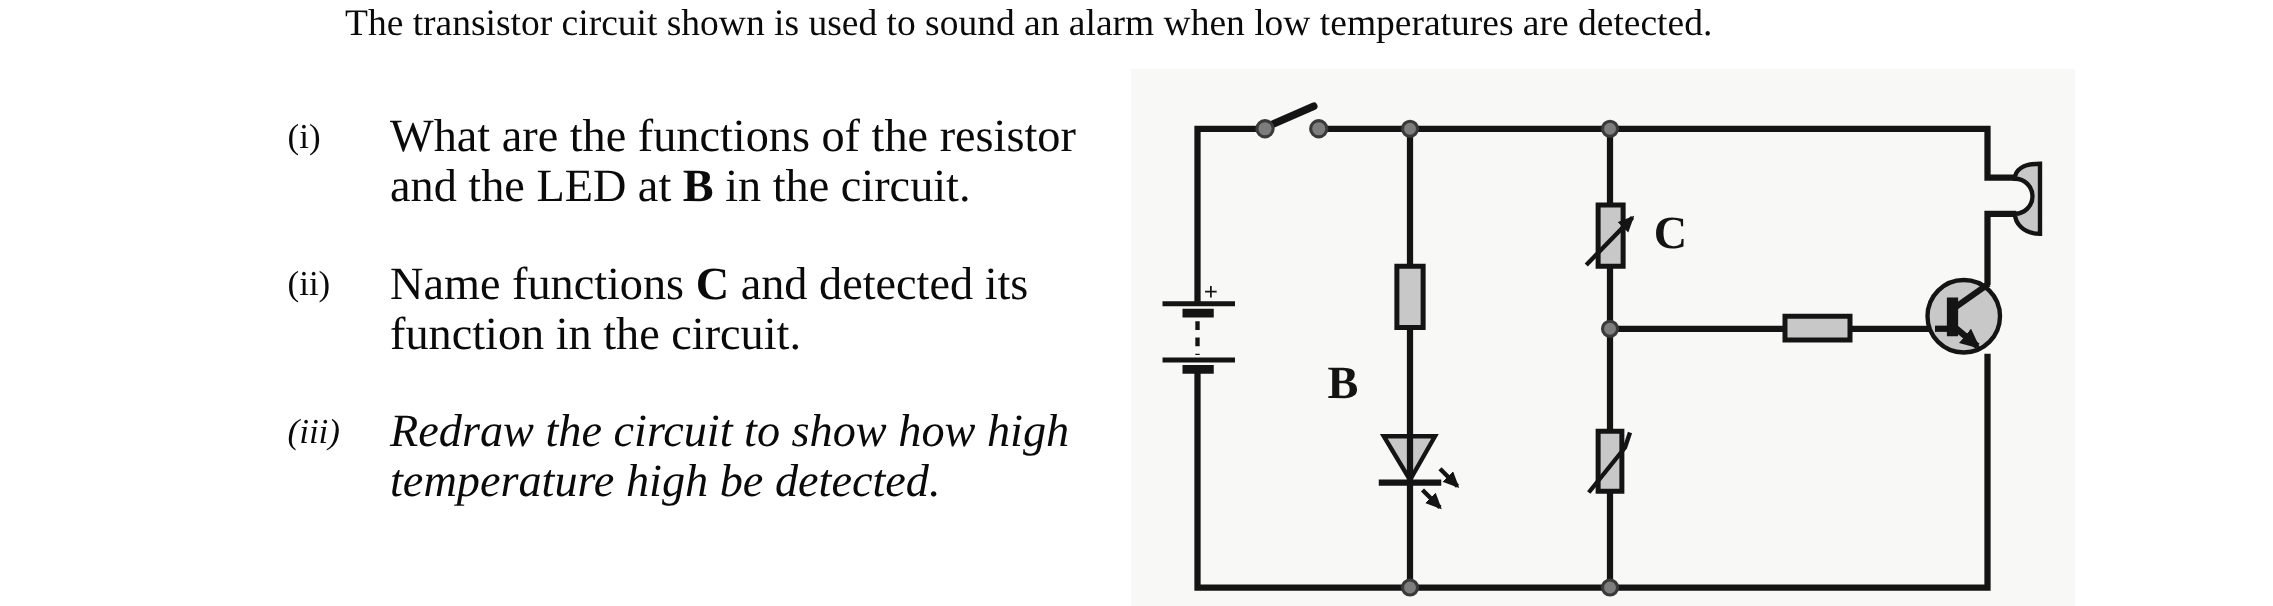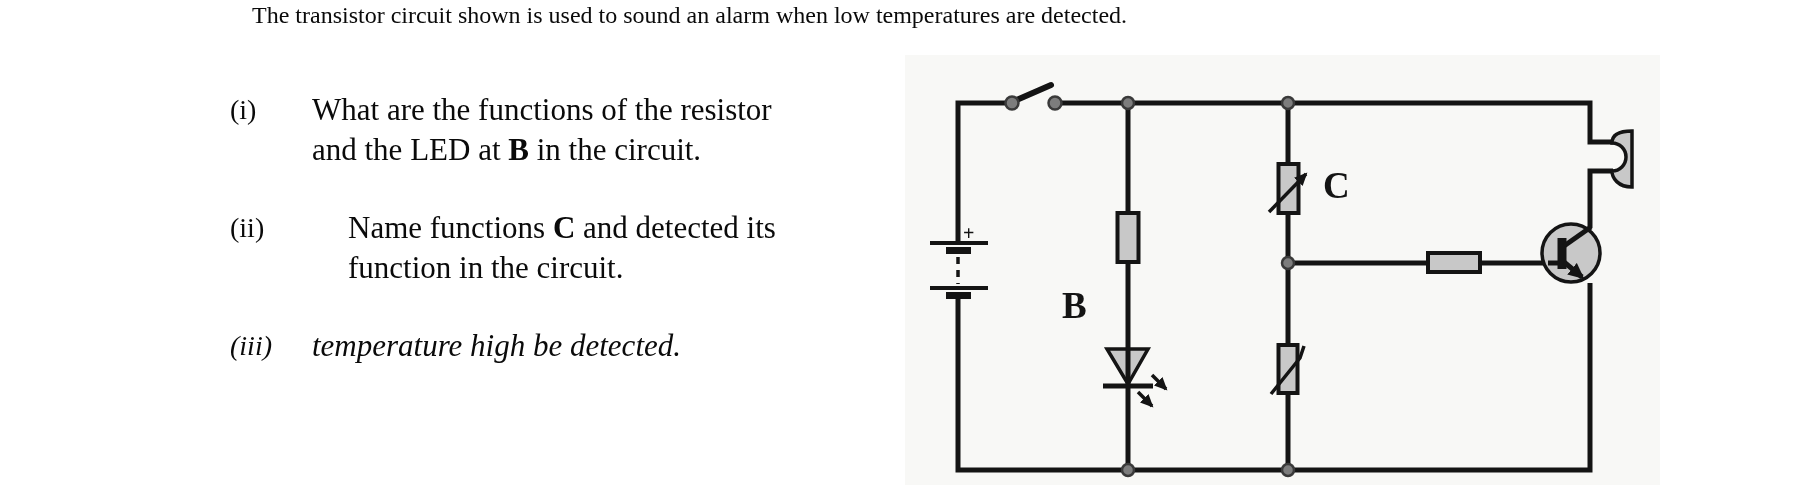--- a/index.html
+++ b/index.html
@@ -5,35 +5,35 @@
   html,body{margin:0;padding:0;background:#ffffff;}
   .canvas{
     position:relative;
     width:1818px;height:485px;
     background:#ffffff;
     font-family:"Liberation Serif", serif;
     color:#0a0a0a;
     overflow:hidden;
   }
   .title{
-    position:absolute;left:252px;top:2px;
-    font-size:24px;white-space:nowrap;
+    position:absolute;left:276px;top:2px;
+    font-size:30px;white-space:nowrap;
   }
   .q{
     position:absolute;left:230px;display:flex;align-items:flex-start;
   }
   .qlabel{
     display:inline-block;width:82px;flex:0 0 82px;
     font-size:28px;line-height:40px;
   }
-  .qtext{font-size:31px;line-height:40px;}
+  .qtext{font-size:37px;line-height:40px;}
   .qline{white-space:nowrap;}
   .qline b{font-weight:bold;}
   .q1{top:90px;}
-  .q2{top:208px;gap:36px;}
+  .q2{top:208px;}
   .q3{top:326px;font-style:italic;}
   .circuit-bg{
     position:absolute;left:905px;top:55px;width:755px;height:430px;
   }
   .circuit-svg{
     position:absolute;left:905px;top:55px;width:755px;height:430px;
   }
   .comp-label{font-family:"Liberation Serif",serif;font-weight:bold;}
 </style>
 </head>
@@ -55,20 +55,21 @@
     <span class="qlabel">(ii)</span>
     <div class="qtext">
       <div class="qline"><span>Name functions </span><b>C</b><span> and detected its</span></div>
       <div class="qline"><span>function in the circuit.</span><b></b><span></span></div>
     </div>
   </div>
 
   <div class="q q3">
     <span class="qlabel">(iii)</span>
     <div class="qtext">
+      <div class="qline"><span>Redraw the circuit to show how high</span><b></b><span></span></div>
       <div class="qline"><span>temperature high be detected.</span><b></b><span></span></div>
     </div>
   </div>
 
   <div class="circuit-bg" style="background: rgb(248, 248, 246);"></div>
 
   <svg class="circuit-svg" viewBox="905 55 755 430">
     <defs>
       <marker id="ah" markerWidth="16" markerHeight="14" refX="11" refY="6" orient="auto" markerUnits="userSpaceOnUse">
         <path d="M0,0 L13,6 L0,12 Z" fill="#141414"></path>

